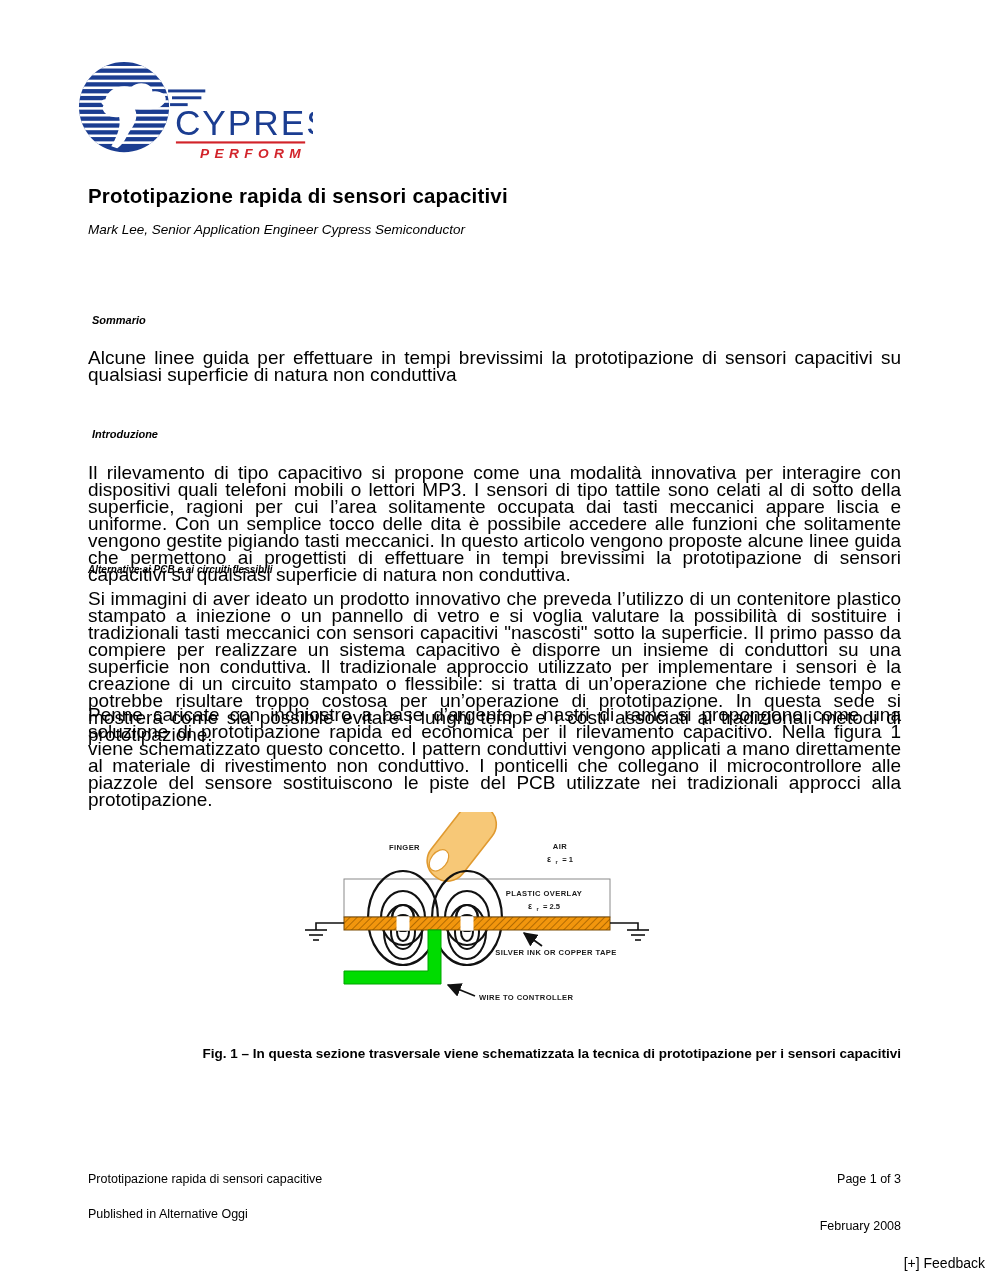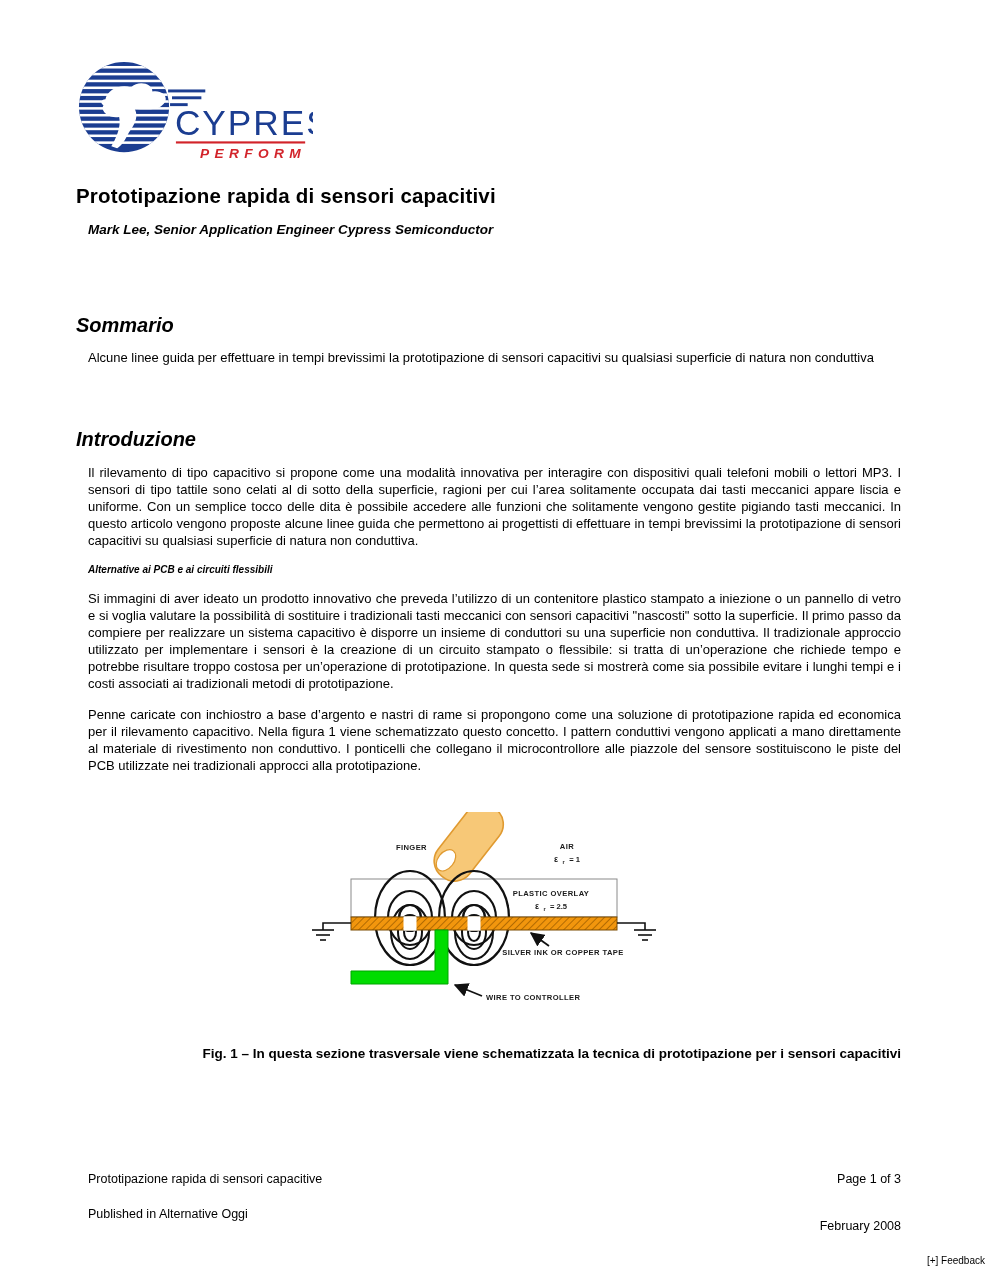--- a/index.html
+++ b/index.html
@@ -2,43 +2,43 @@
 <html><head>
 <meta charset="utf-8">
 <style>
   html,body { margin:0; padding:0; background:#ffffff; }
   .page {
     position:relative; width:989px; height:1280px; background:#ffffff;
     font-family:"Liberation Sans", sans-serif; color:#000; overflow:hidden;
   }
   .abs { position:absolute; }
   .title {
-    left:76px; top:184px; font-size:20.5px; font-weight:bold; letter-spacing:0.2px;
+    left:88px; top:184px; font-size:20.5px; font-weight:bold; letter-spacing:0.2px;
   }
   .byline {
-    left:88px; top:222px; font-size:13.5px; font-style:italic;font-weight:bold;
+    left:88px; top:222px; font-size:13.5px; font-style:italic;
   }
   .h2 {
-    left:76px; font-size:20px; font-weight:bold; font-style:italic;
+    left:92px; font-size:11px; font-weight:bold; font-style:italic;
   }
   .h3 {
     left:88px; font-size:10px; font-weight:bold; font-style:italic;
   }
   .para {
-    left:88px; width:813px; font-size:13px; line-height:17px; text-align:justify;
+    left:88px; width:813px; font-size:19px; line-height:17px; text-align:justify;
   }
   .caption {
     left:88px; top:1046px; width:813px; text-align:right;
     font-size:13.5px; font-weight:bold;
   }
   .foot { font-size:12.5px; }
   .feedback {
-    right:4px; top:1255px; font-size:10px; color:#000; cursor:pointer;
+    right:4px; top:1255px; font-size:14px; color:#000; cursor:pointer;
   }
-  .figwrap { left:299px; top:812px; width:380px; height:200px; }
+  .figwrap { left:292px; top:812px; width:380px; height:200px; }
   svg text { font-family:"Liberation Sans", sans-serif; }
   .figlabel { font-size:7.6px; font-weight:bold; fill:#1a1a1a; letter-spacing:0.4px; }
 </style>
 </head>
 <body>
 
 <div class="page">
 
   <div class="abs" style="left:78px; top:60px; width:235px; height:103px;">
     <svg width="235" height="103" viewBox="0 0 240 105">

